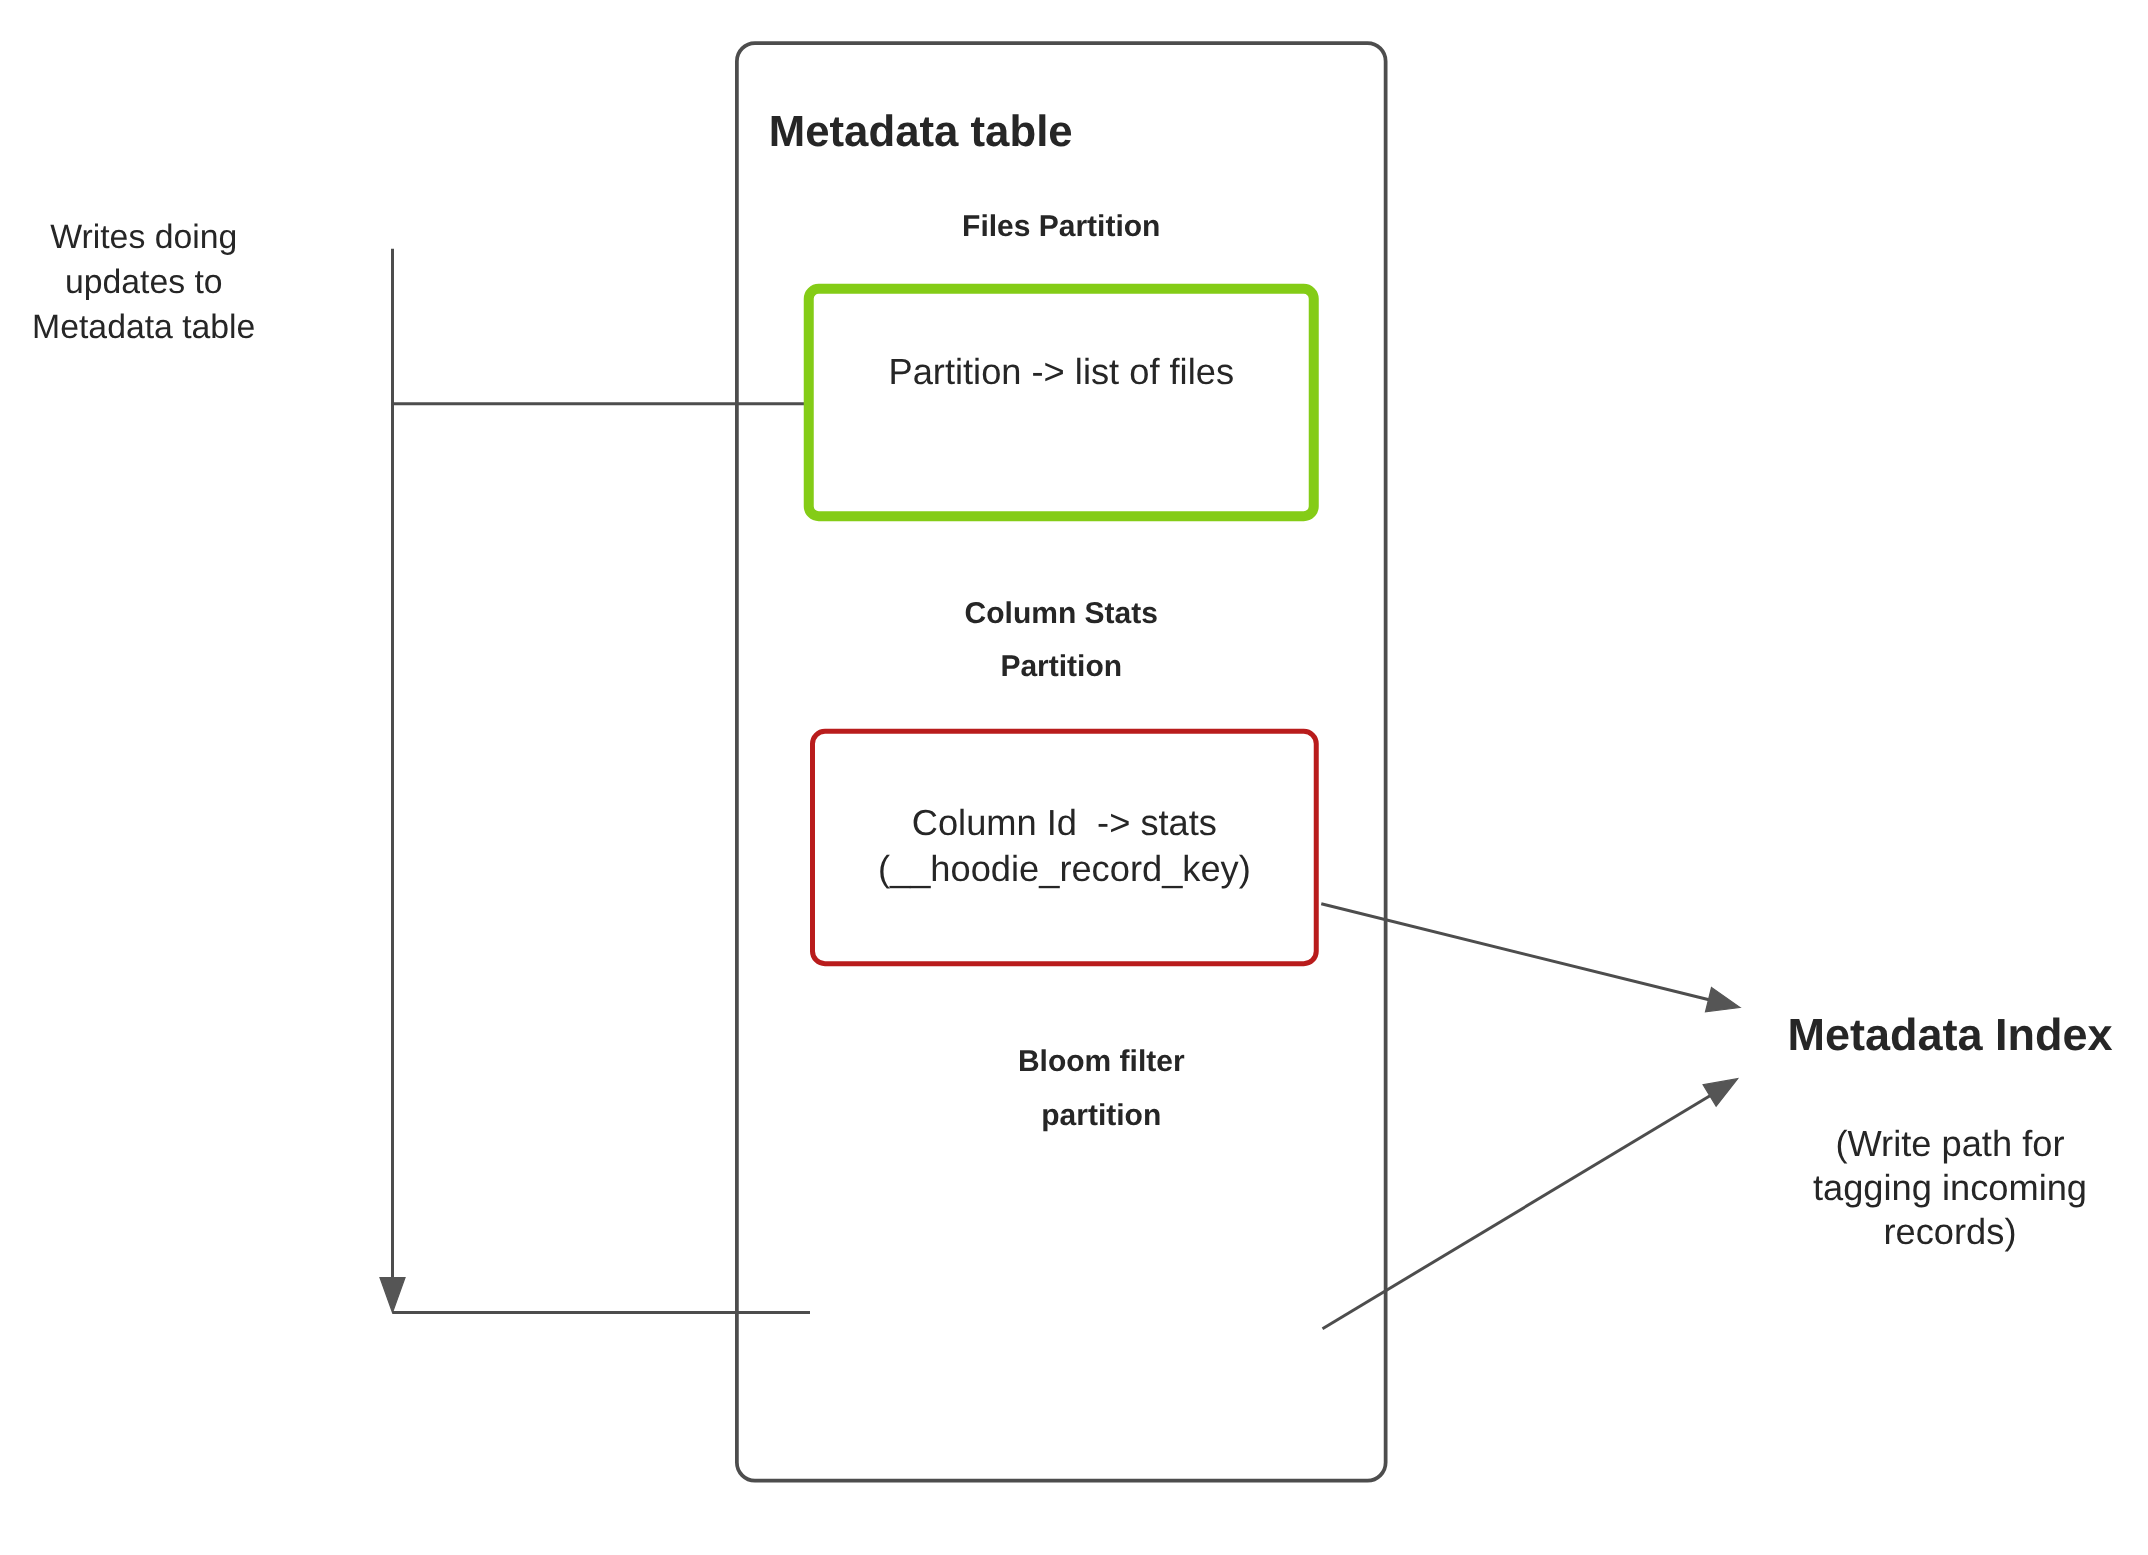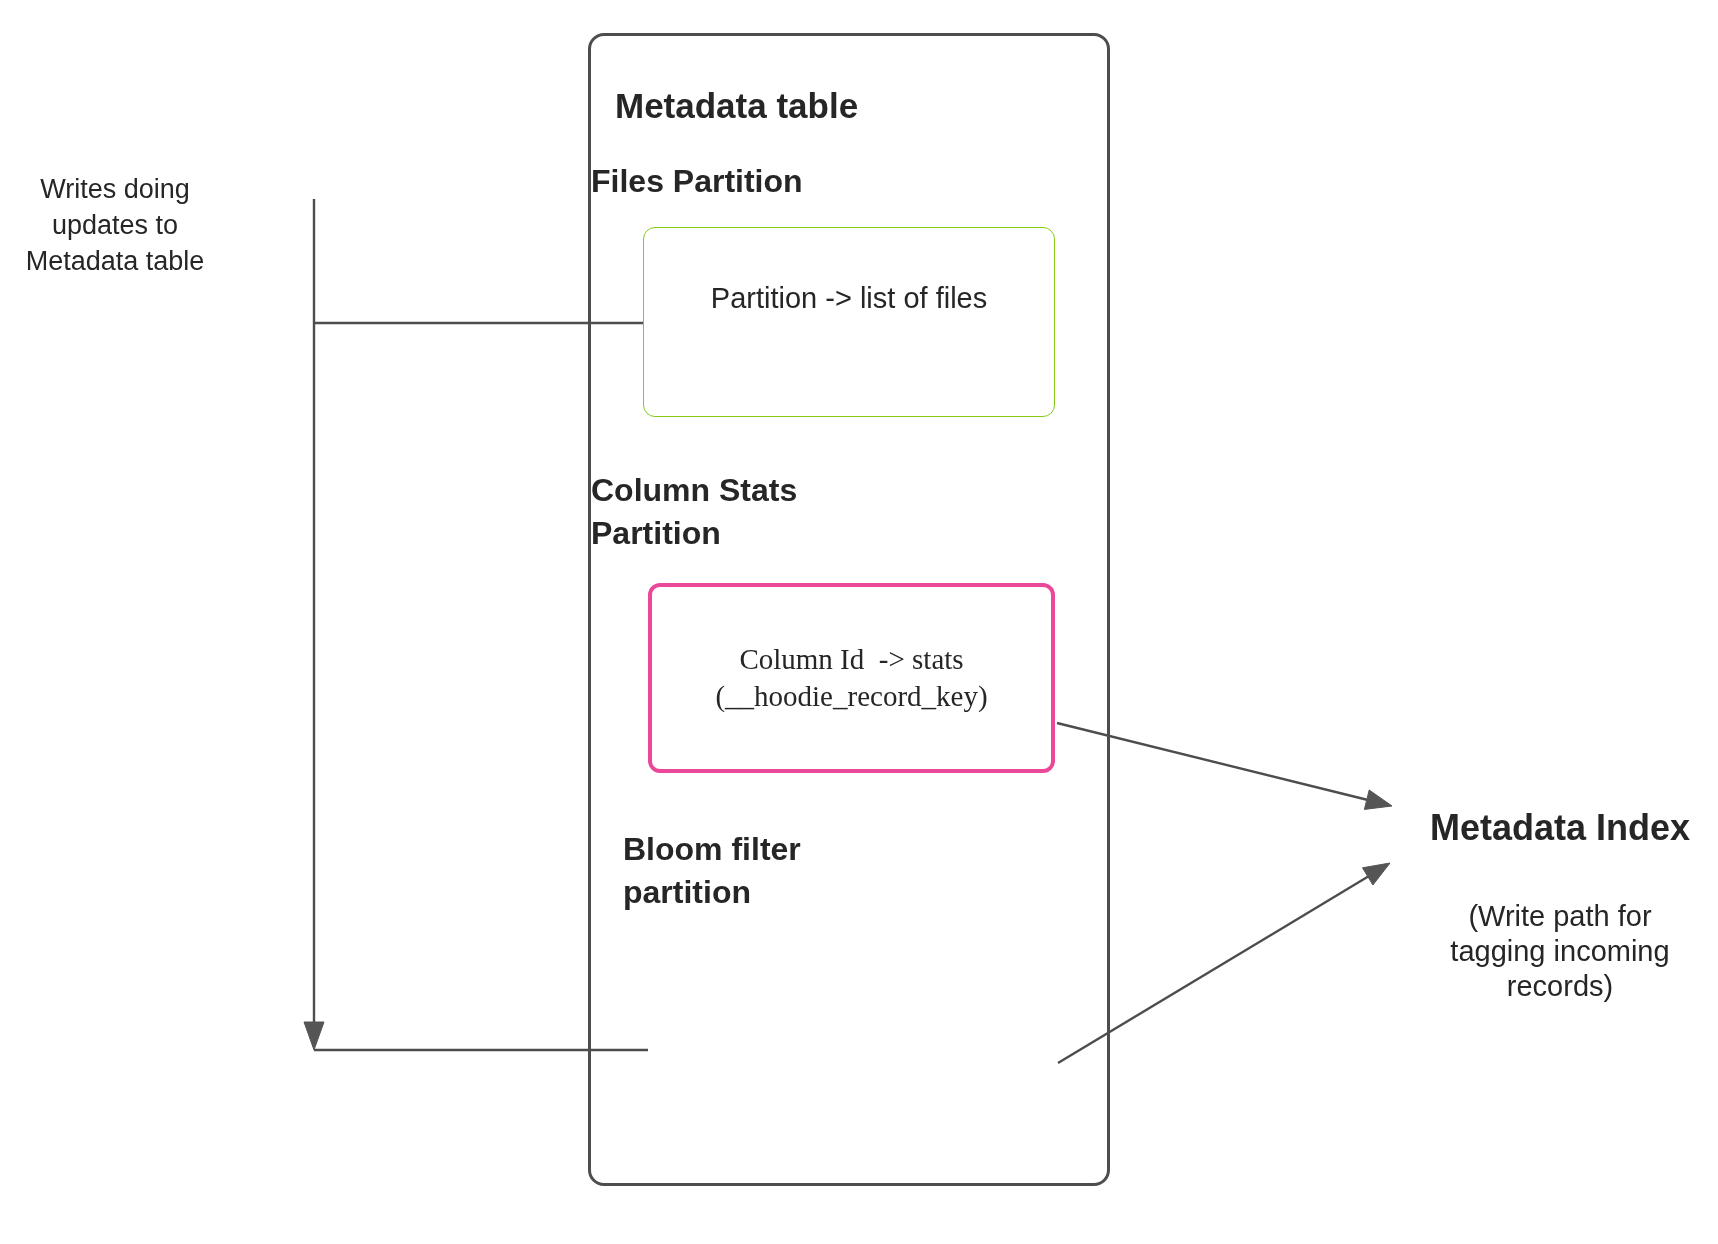--- a/index.html
+++ b/index.html
@@ -57,42 +57,41 @@
     top: 49px;
     font-size: 35px;
     font-weight: bold;
     line-height: 42px;
     white-space: pre-wrap;
   }
   .partition-heading {
     position: absolute;
     left: 0;
     width: 100%;
-    text-align: left;
-    font-size: 32px;
+    text-align: center;
+    font-size: 24px;
     font-weight: bold;
     line-height: 43px;
     white-space: pre-wrap;
   }
   .heading-files  { top: 124px; }
   .heading-column { top: 433px; }
   .heading-bloom  { top: 792px; margin-left: 32px; }
   .inner-box {
     position: absolute;
-    border: 1px solid #84cc16;
+    border: 8px solid #84cc16;
     border-radius: 12px;
     box-sizing: border-box;
     background: #ffffff;
     display: flex;
     align-items: center;
     justify-content: center;
   }
   .inner-box.emphasized {
-    border: 4px solid #ec4899;
-    font-family: Liberation Serif, serif;
+    border: 4px solid #b91c1c;
   }
   .box-files   { left: 52px; top: 191px; width: 412px; height: 190px; padding-bottom: 48px; }
   .box-column  { left: 57px; top: 547px; width: 407px; height: 190px; }
   .box-fileid  { left: 52px; top: 931px; width: 415px; height: 192px; }
   .box-label {
     text-align: center;
     font-size: 29px;
     line-height: 37px;
     white-space: pre-wrap;
   }

